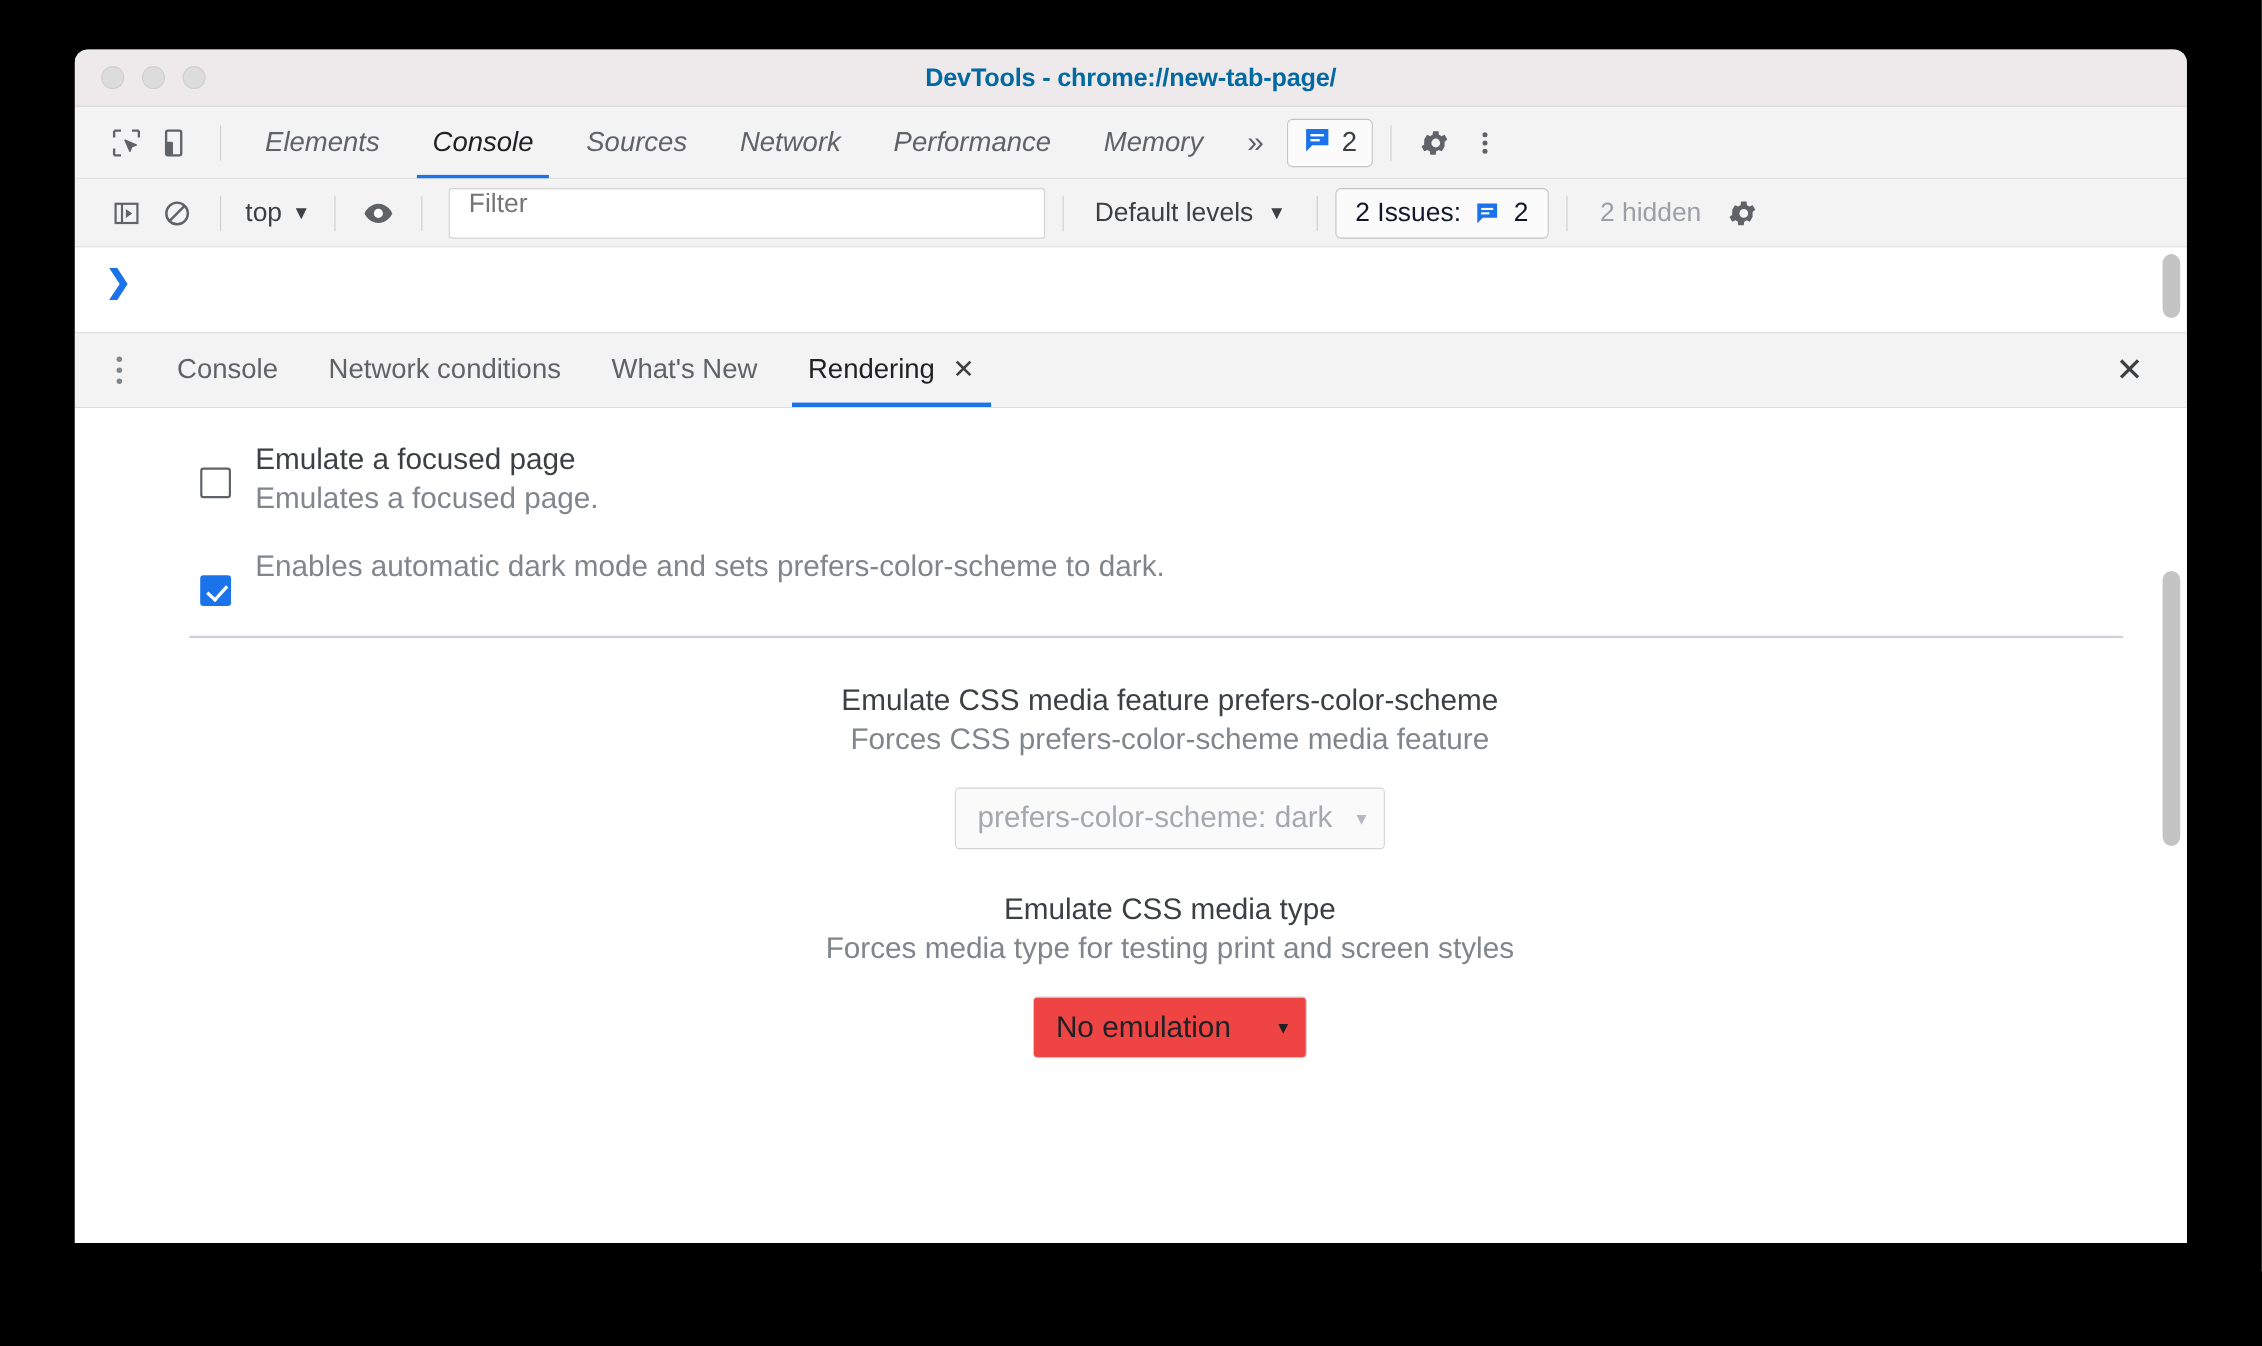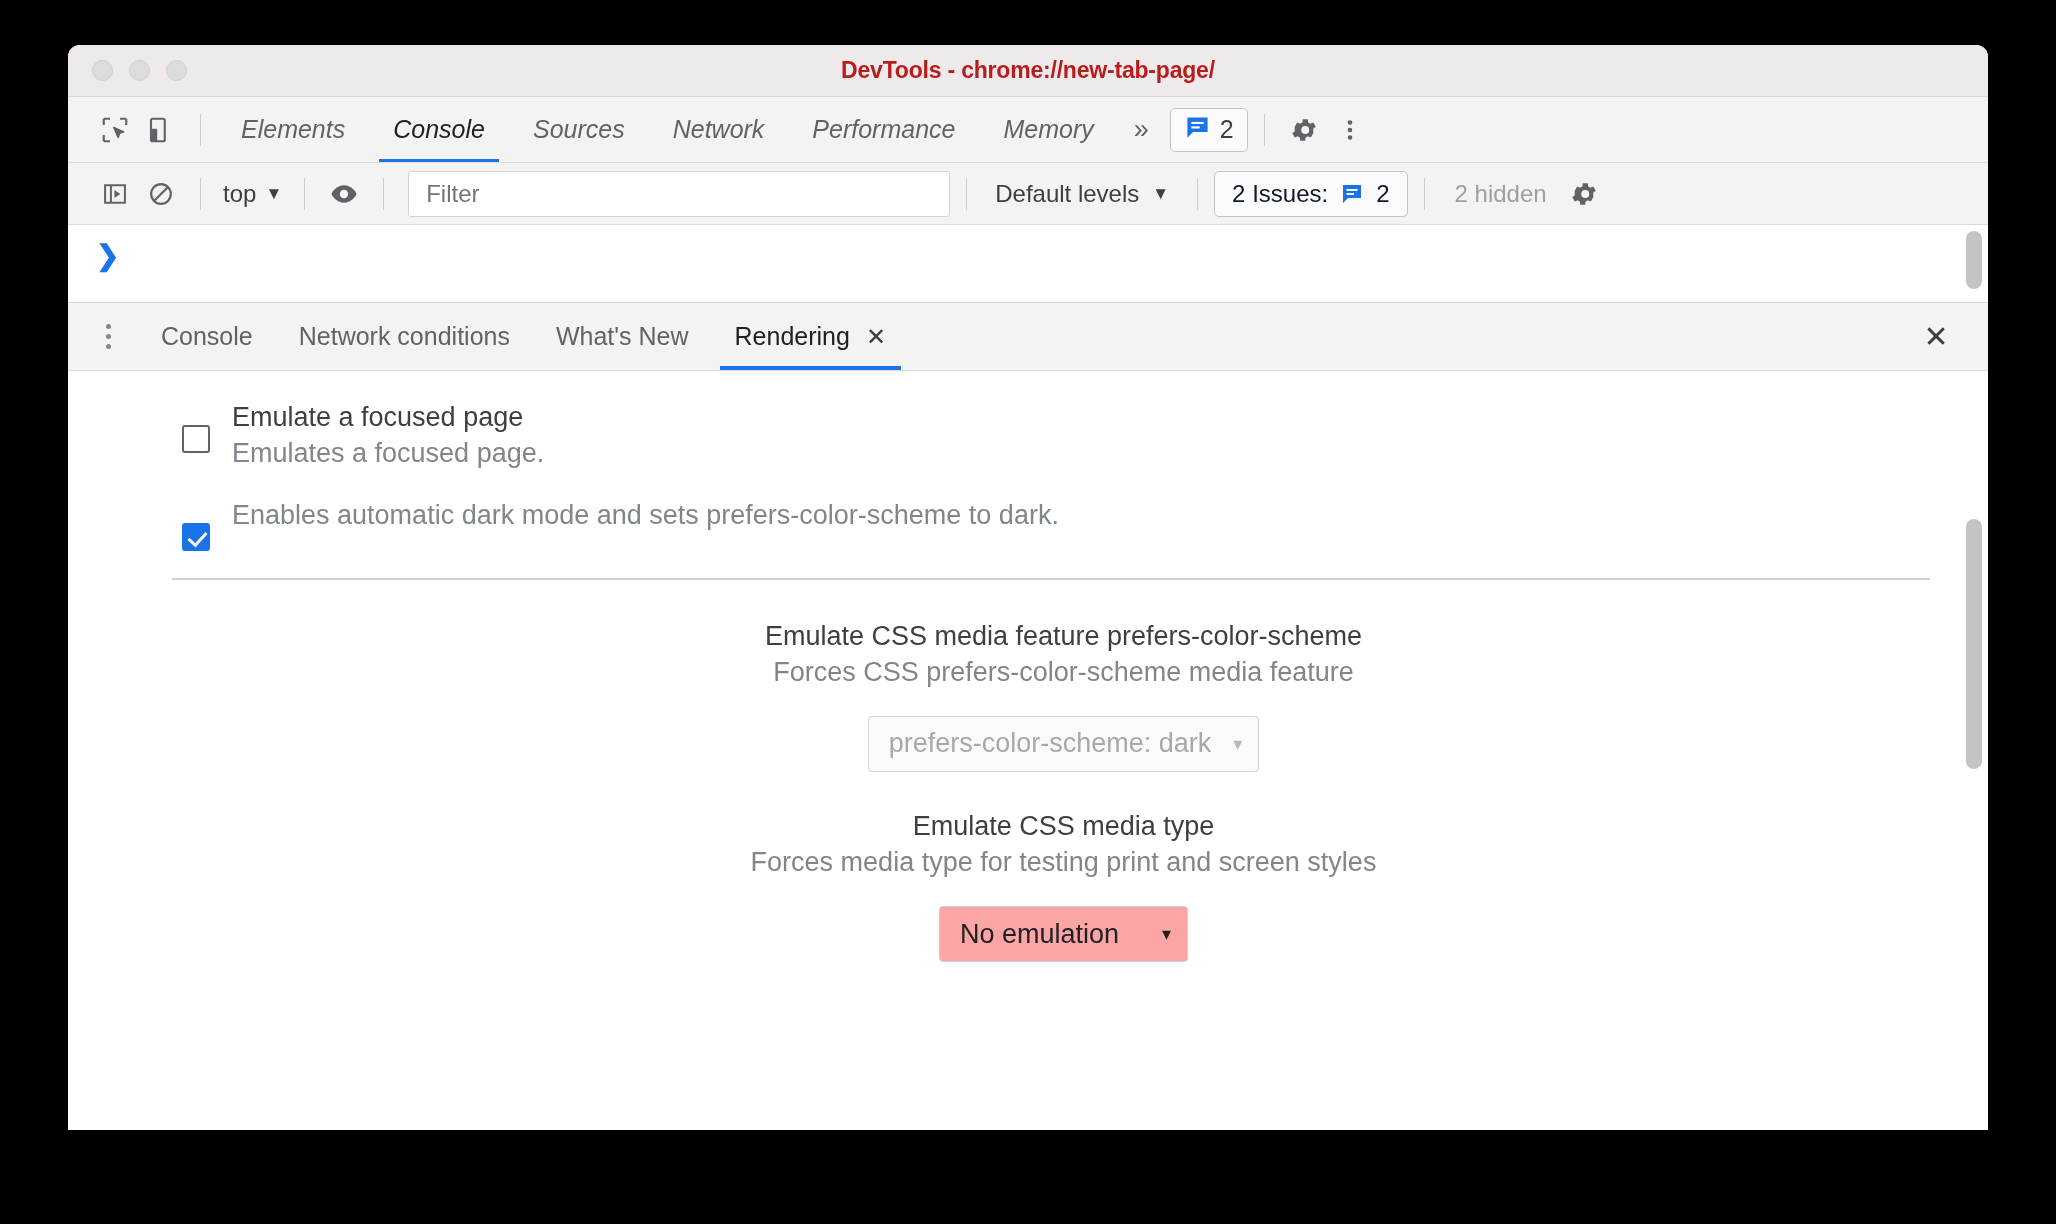--- a/index.html
+++ b/index.html
@@ -42,21 +42,21 @@
     border-radius: 50%;
     background: #dcdcdc;
     border: 1px solid #cfcfcf;
   }
   .title-text {
     position: absolute;
     left: 0; right: 0;
     text-align: center;
     font-size: 23px;
     font-weight: bold;
-    color: #b91c1c;
+    color: #0369a1;
     letter-spacing: -0.2px;
   }
 
   
   .main-toolbar {
     height: 66px;
     flex: 0 0 66px;
     background: #f3f3f3;
     border-bottom: 1px solid #dcdcdc;
     display: flex;
@@ -142,21 +142,20 @@
     padding: 0 6px;
   }
   .caret { font-size: 17px; color: #3c4043; }
   .filter-input {
     flex: 0 0 542px;
     height: 46px;
     background: #ffffff;
     border: 1px solid #d3d3d3;
     border-radius: 3px;
     display: flex;
-    align-items: center;
     padding: 0 17px;
     font-size: 24px;
     color: #757575;
     margin-left: 8px;
   }
   .levels {
     display: flex;
     align-items: center;
     gap: 13px;
     font-size: 24px;
@@ -341,21 +340,21 @@
     background: #fafafa;
     font-size: 27px;
   }
   .select-box.disabled {
     color: #a5a9ad;
     background: #fafafa;
   }
   .select-box.disabled .sel-caret { color: #b5b9bd; }
   .select-box.enabled {
     color: #202124;
-    background: #fca5a5;
+    background: #ef4444;
     border-color: #cfcfcf;
     gap: 43px;
   }
   .sel-caret { font-size: 18px; }
 
   .panel-scroll-track {
     position: absolute;
     top: 0; right: 6px; bottom: 0;
     width: 16px;
   }

